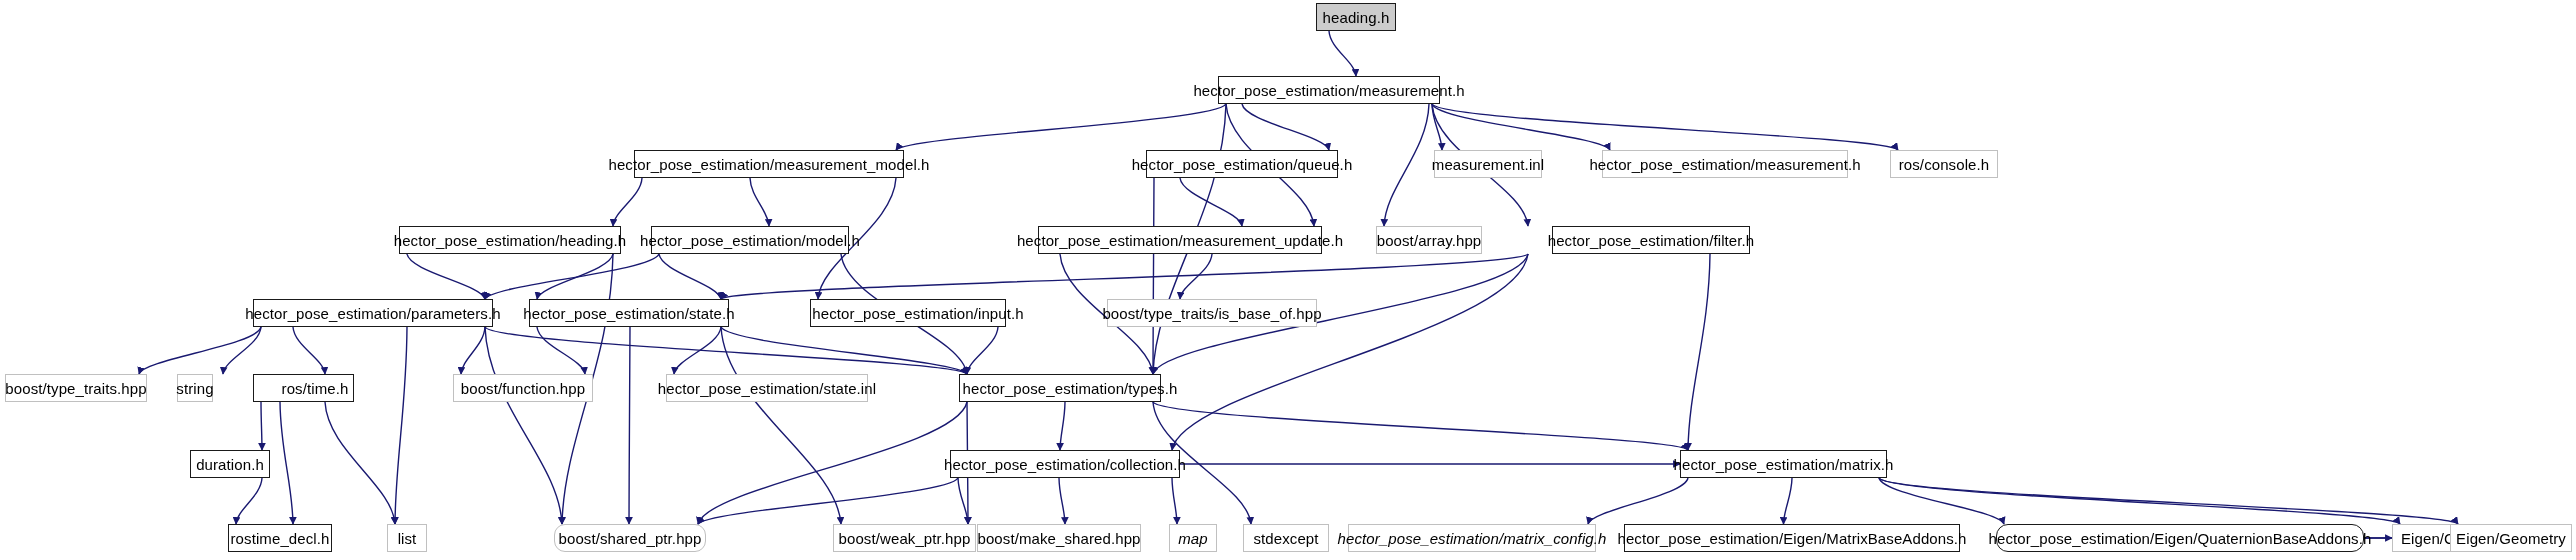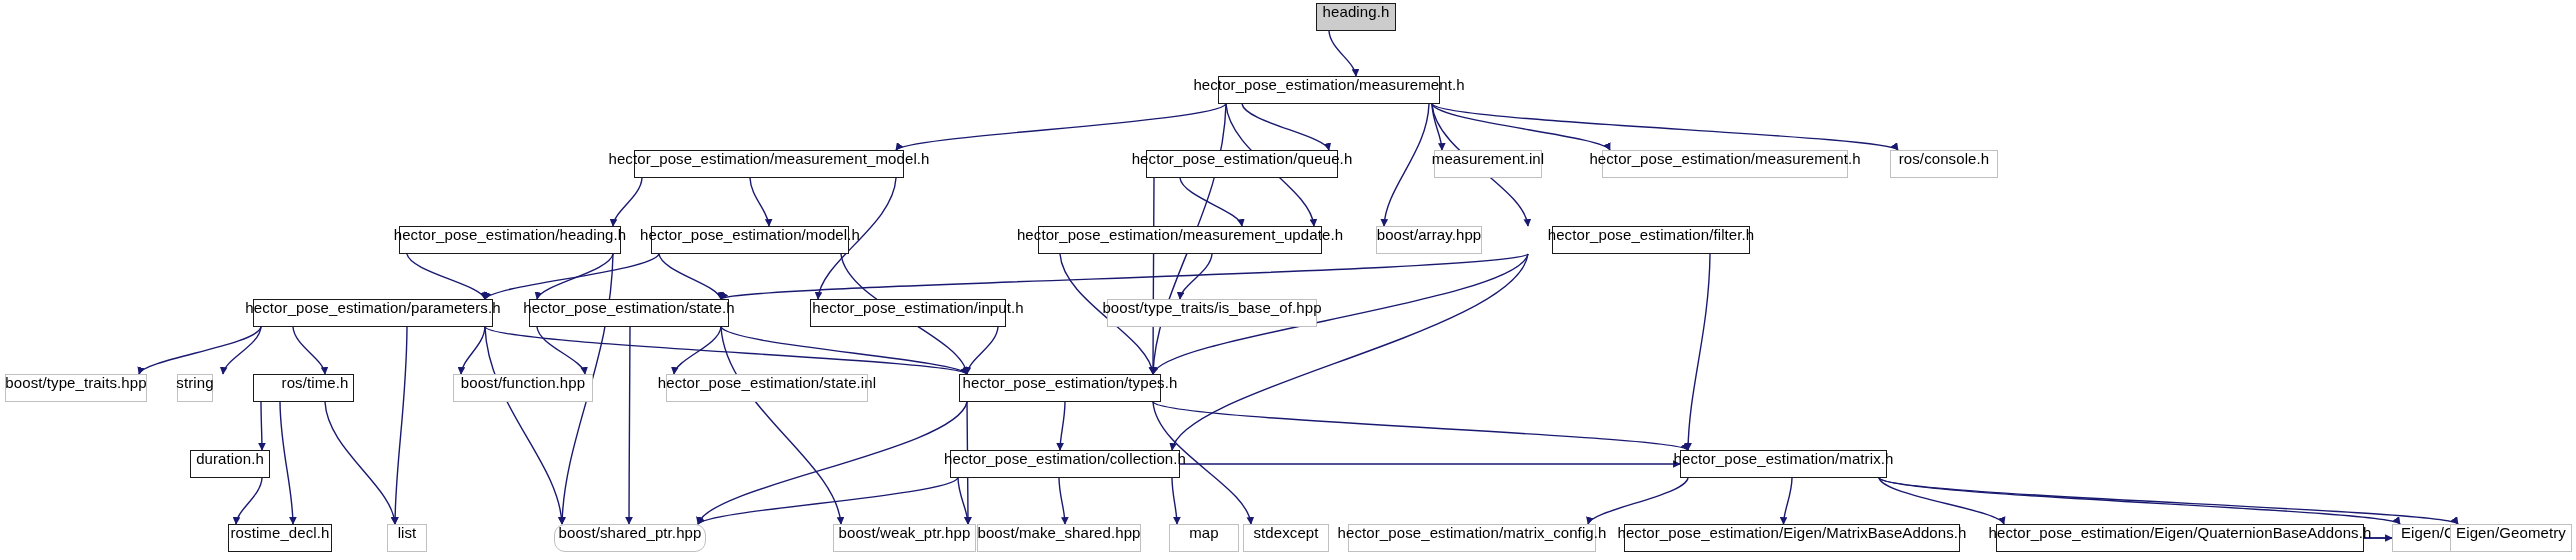--- a/index.html
+++ b/index.html
@@ -7,21 +7,21 @@
     position:relative;
     width:2576px;height:560px;
     background:#ffffff;
     font-family:"Liberation Sans","DejaVu Sans",sans-serif;
     overflow:hidden;
   }
   #edges{position:absolute;left:0;top:0;width:2576px;height:560px;}
   .node{
     position:absolute;
     box-sizing:border-box;
-    display:flex;align-items:flex-start;justify-content:center;
+    display:flex;align-items:center;justify-content:center;
     white-space:nowrap;
     background:#ffffff;
     color:#000000;
     font-size:15px;
     line-height:1;
     letter-spacing:0.1px;
     height:28px;
     z-index:5;
   }
   .node.ext{ border:1px solid #c0c0c0; }
@@ -187,33 +187,33 @@
       </div>
       <div class="node ext" style="left: 554px; top: 524px; width: 152px; border-radius: 11px;">
         <span>boost/shared_ptr.hpp</span>
       </div>
       <div class="node ext" style="left: 833px; top: 524px; width: 143px;">
         <span>boost/weak_ptr.hpp</span>
       </div>
       <div class="node ext" style="left: 977px; top: 524px; width: 164px;">
         <span>boost/make_shared.hpp</span>
       </div>
-      <div class="node ext" style="left: 1169px; top: 524px; width: 70px;">
+      <div class="node ext" style="left: 1169px; top: 524px; width: 48px; font-style: italic;">
         <span>map</span>
       </div>
       <div class="node ext" style="left: 1243px; top: 524px; width: 86px;">
         <span>stdexcept</span>
       </div>
-      <div class="node ext" style="left: 1348px; top: 524px; width: 248px;">
+      <div class="node ext" style="left: 1348px; top: 524px; width: 248px; font-style: italic;">
         <span>hector_pose_estimation/matrix_config.h</span>
       </div>
       <div class="node int" style="left: 1624px; top: 524px; width: 336px;">
         <span>hector_pose_estimation/Eigen/MatrixBaseAddons.h</span>
       </div>
-      <div class="node int" style="left: 1996px; top: 524px; width: 368px;">
+      <div class="node int" style="left: 1996px; top: 524px; width: 368px; border-radius: 12px;">
         <span>hector_pose_estimation/Eigen/QuaternionBaseAddons.h</span>
       </div>
       <div class="node ext" style="left: 2392px; top: 524px; width: 94px;">
         <span>Eigen/Core</span>
       </div>
       <div class="node ext" style="left: 2450px; top: 524px; width: 122px;">
         <span>Eigen/Geometry</span>
       </div>
     </div>
 </div>

